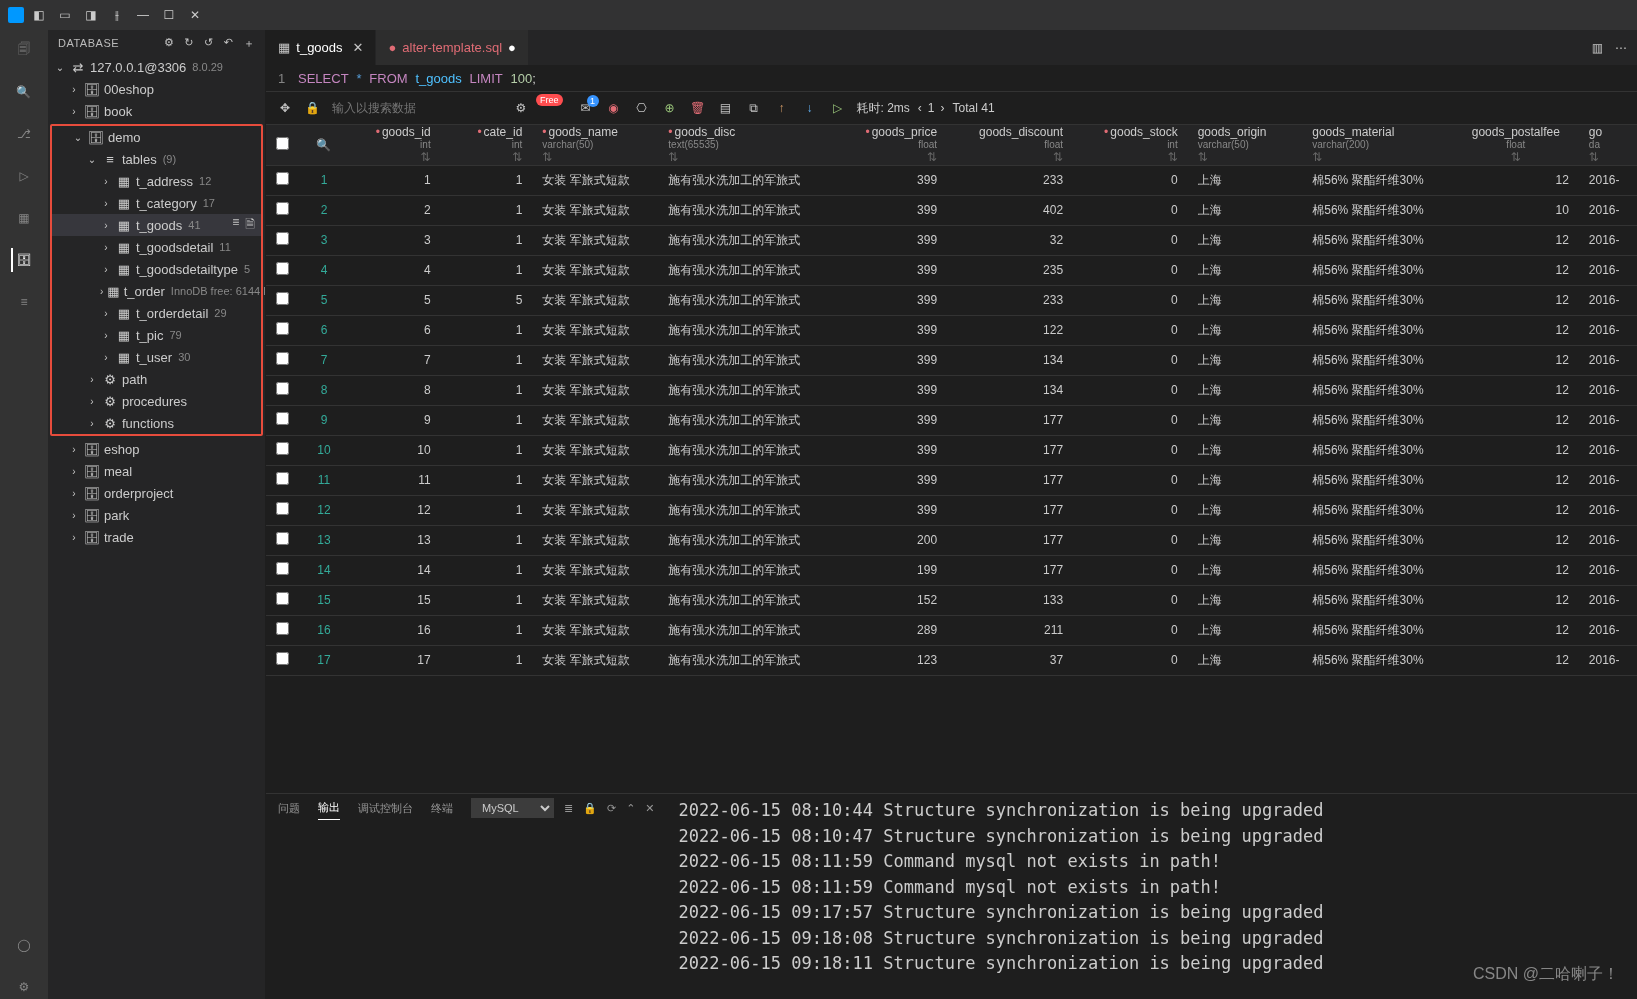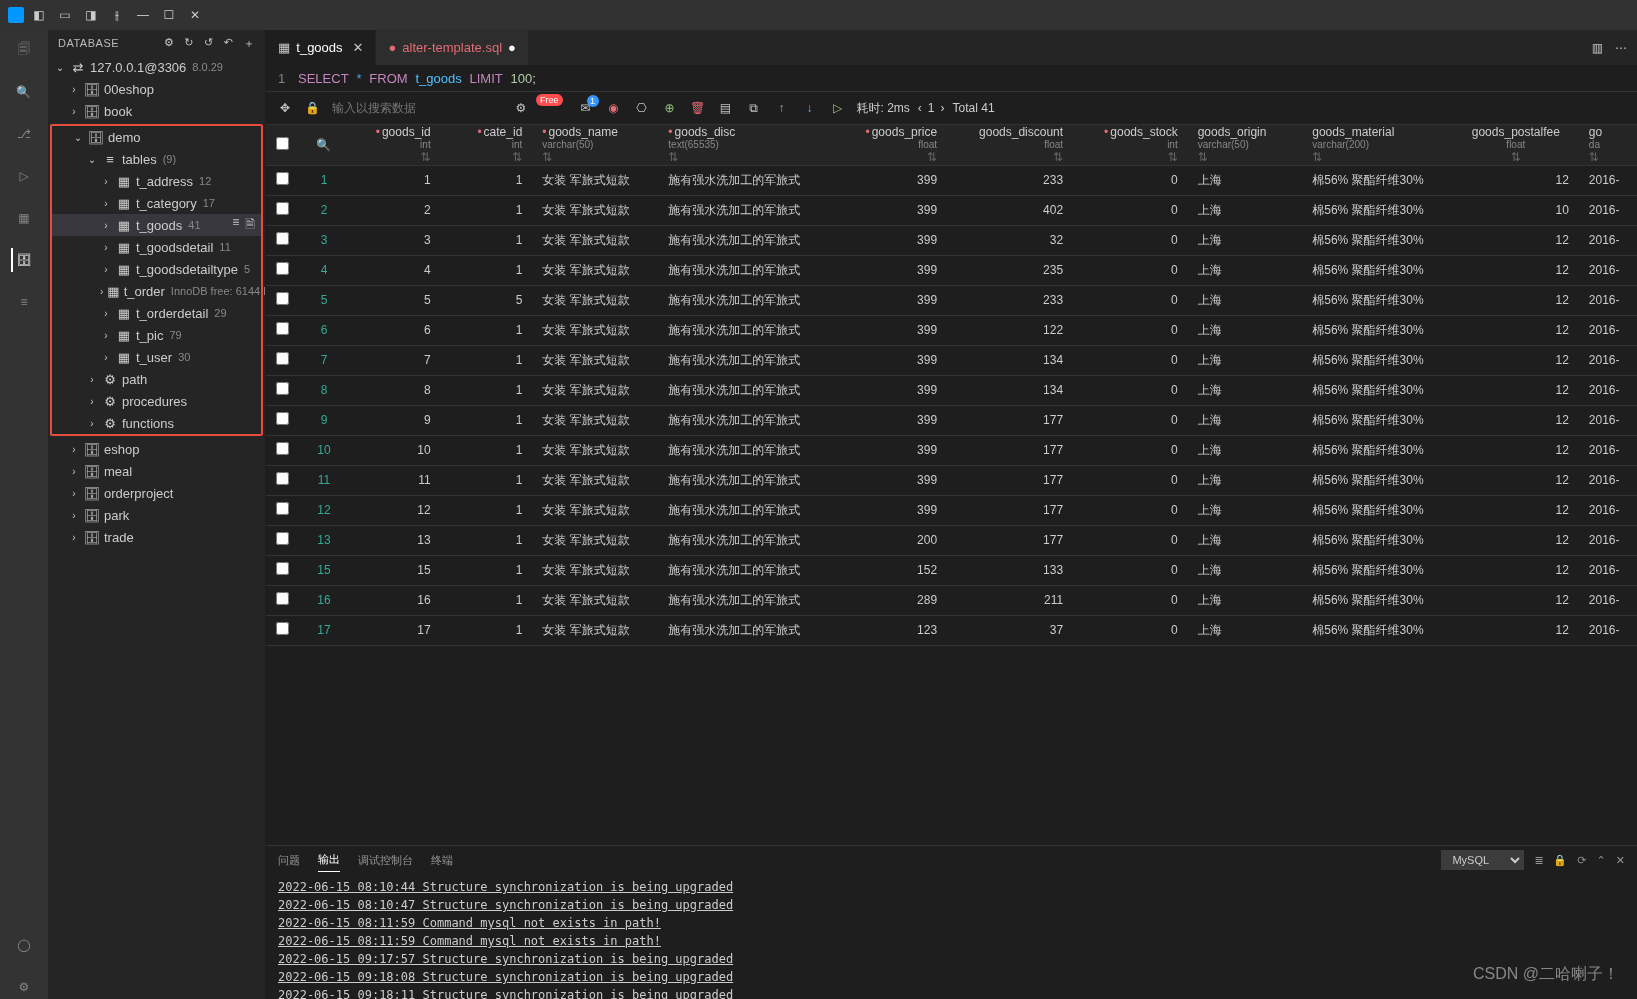--- a/index.html
+++ b/index.html
@@ -52,27 +52,27 @@
 .grid table { border-collapse: collapse; width: max-content; min-width: 100%; font-size: 12px; color: #cccccc; }
 .grid th, .grid td { border-bottom: 1px solid #333333; padding: 0 10px; height: 30px; text-align: left; white-space: nowrap; }
 .grid th { background: #252526; position: sticky; top: 0; color: #cccccc; font-weight: normal; height: 40px; }
 .grid th .colname { display: block; font-size: 12px; }
 .grid th .coltype { display: block; font-size: 10px; color: #888; }
 .grid th .key { color: #e06c75; margin-right: 2px; }
 .grid td.rownum { color: #3a9; text-align: center; width: 40px; }
 .grid td.cb, .grid th.cb { width: 30px; text-align: center; }
 .grid td.cb input, .grid th.cb input { accent-color: #3794ff; background: #333; }
 .grid th.search-col { width: 50px; text-align: center; }
-.panel { height: 154px; background: #1e1e1e; border-top: 1px solid #333; display: flex; flex-direction: column; }
+.panel { height: 206px; background: #1e1e1e; border-top: 1px solid #333; display: flex; }
 .panel-tabs { height: 28px; display: flex; align-items: center; padding: 0 12px; gap: 18px; color: #969696; font-size: 11px; }
 .panel-tabs .pt { cursor: pointer; padding: 4px 0; }
 .panel-tabs .pt.active { color: #fff; border-bottom: 1px solid #fff; }
 .panel-tabs .right { margin-left: auto; display: flex; align-items: center; gap: 10px; }
 .panel-tabs select { background: #3c3c3c; color: #ccc; border: 1px solid #3c3c3c; padding: 2px 18px 2px 6px; font-size: 11px; }
-.panel-body { flex: 1; overflow: auto; font-family: Consolas, monospace; font-size: 12px; color: #cccccc; padding: 4px 12px; line-height: 1.5; white-space: pre; text-decoration: underline; }
+.panel-body { flex: 1; overflow: auto; font-family: Consolas, monospace; font-size: 17px; color: #cccccc; padding: 4px 12px; line-height: 1.5; white-space: pre; }
 .watermark { position: fixed; right: 18px; bottom: 14px; color: rgba(220,220,220,0.55); font-size: 16px; pointer-events: none; }
 </style>
 </head>
 <body>
 
 <div class="titlebar">
   <div class="vscode-icon"></div>
   <div class="win-controls">
     <span>◧</span>
     <span>▭</span>
@@ -506,20 +506,35 @@
               <td style="text-align: right;">200</td>
               <td style="text-align: right;">177</td>
               <td style="text-align: right;">0</td>
               <td style="text-align: left;">上海</td>
               <td style="text-align: left;">棉56% 聚酯纤维30%</td>
               <td style="text-align: right;">12</td>
               <td style="text-align: left;">2016-</td>
             </tr>
             <tr>
               <td class="cb"><input type="checkbox" style=""></td>
+              <td class="rownum">14</td>
+              <td style="text-align: right;">14</td>
+              <td style="text-align: right;">1</td>
+              <td style="text-align: left;">女装 军旅式短款</td>
+              <td style="text-align: left;">施有强水洗加工的军旅式</td>
+              <td style="text-align: right;">199</td>
+              <td style="text-align: right;">177</td>
+              <td style="text-align: right;">0</td>
+              <td style="text-align: left;">上海</td>
+              <td style="text-align: left;">棉56% 聚酯纤维30%</td>
+              <td style="text-align: right;">12</td>
+              <td style="text-align: left;">2016-</td>
+            </tr>
+            <tr>
+              <td class="cb"><input type="checkbox" style=""></td>
               <td class="rownum">15</td>
               <td style="text-align: right;">15</td>
               <td style="text-align: right;">1</td>
               <td style="text-align: left;">女装 军旅式短款</td>
               <td style="text-align: left;">施有强水洗加工的军旅式</td>
               <td style="text-align: right;">152</td>
               <td style="text-align: right;">133</td>
               <td style="text-align: right;">0</td>
               <td style="text-align: left;">上海</td>
               <td style="text-align: left;">棉56% 聚酯纤维30%</td>

